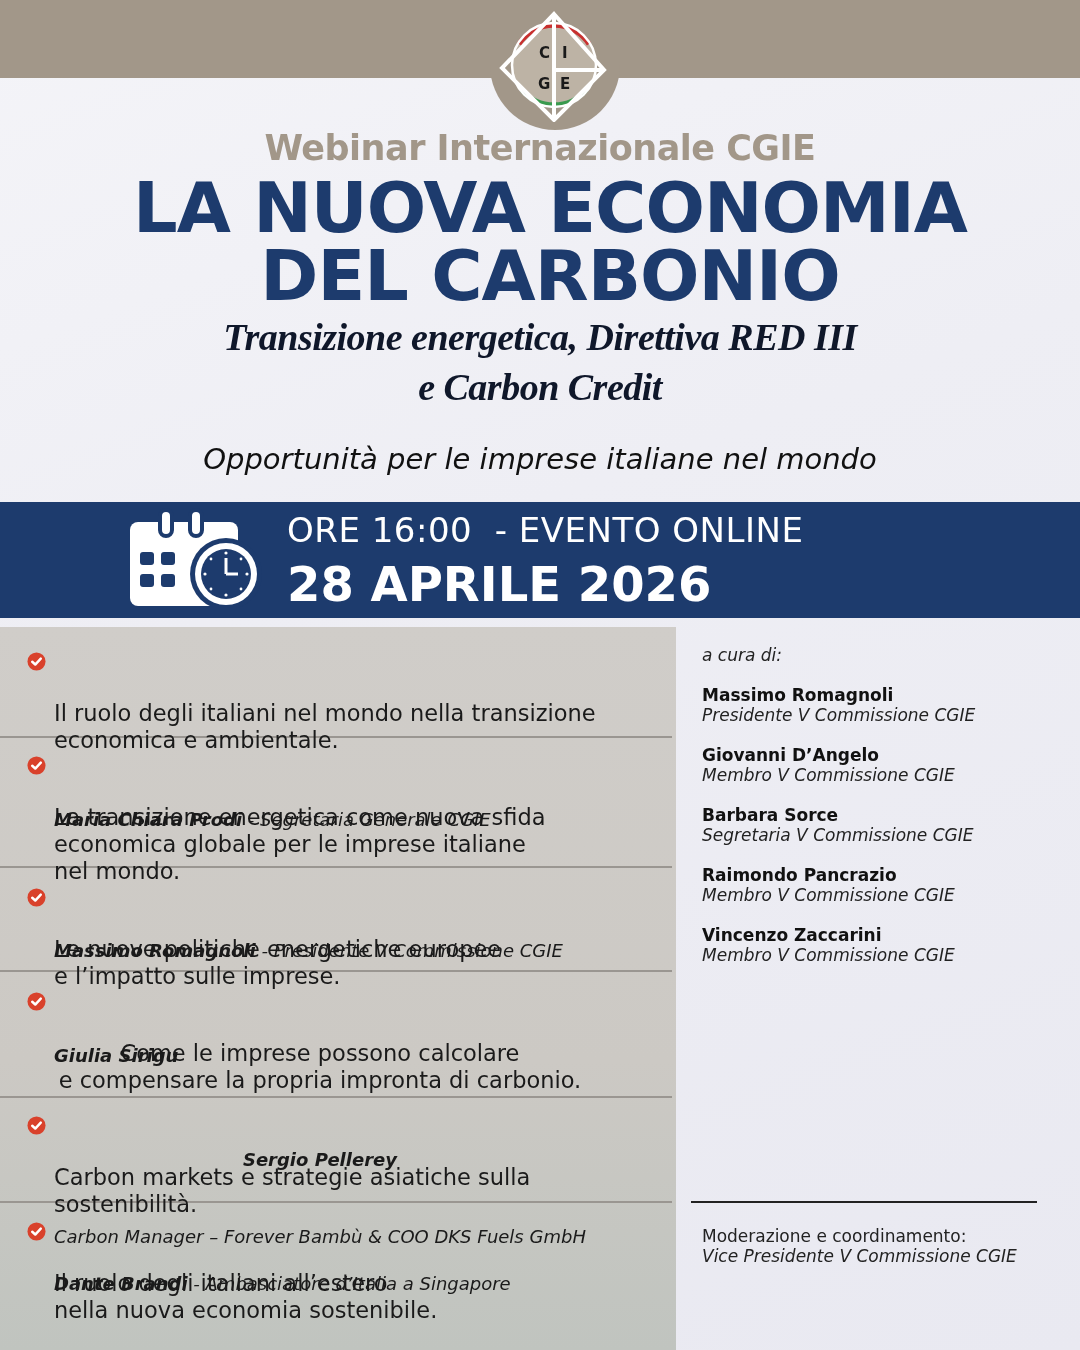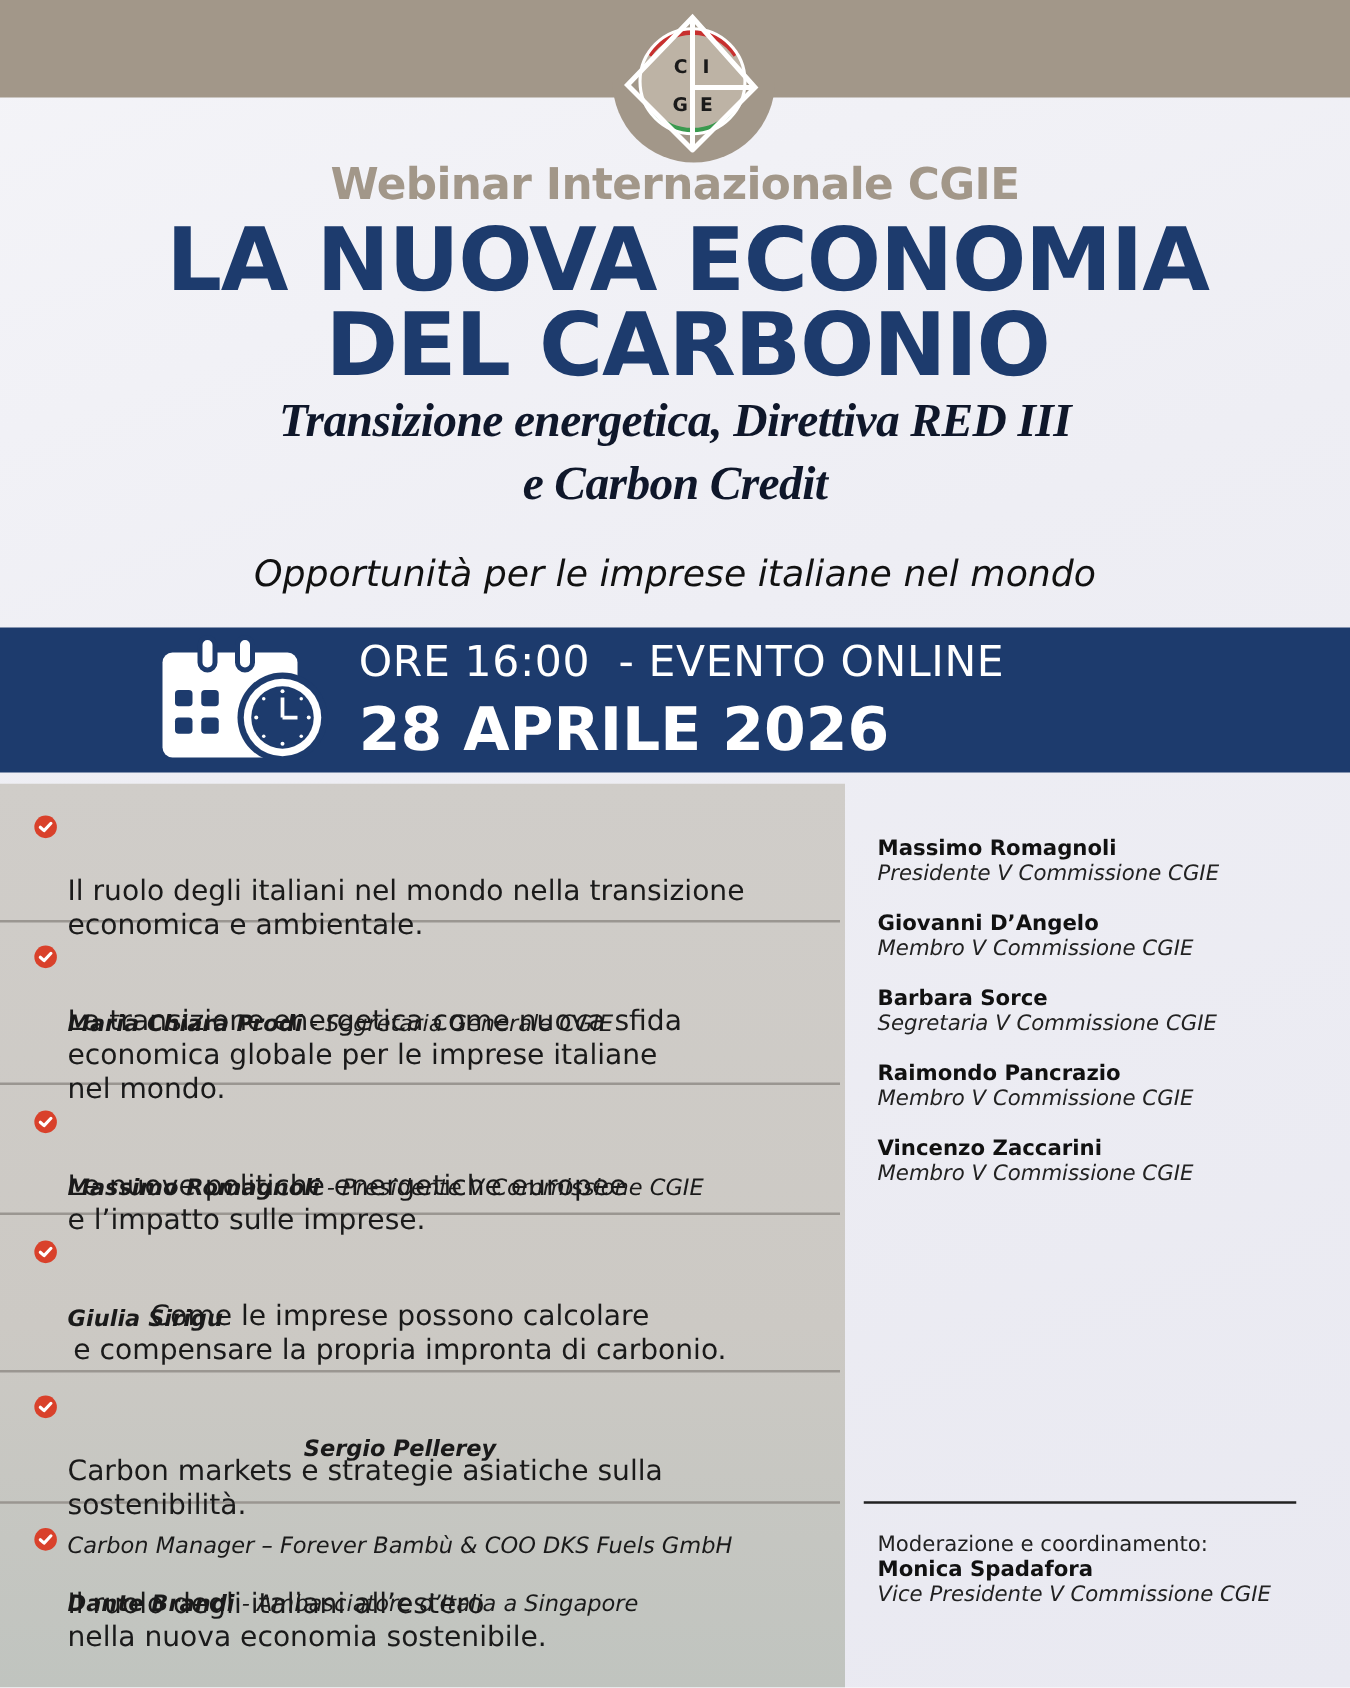--- a/index.html
+++ b/index.html
@@ -219,20 +219,21 @@
       </svg>
     <div class="item-text" style="top:13px;">
       <div>Il ruolo degli italiani all’estero
 nella nuova economia sostenibile.</div>
       
     </div>
   </div>
 </div>
 
 <div class="curators">
+  <div class="curated-label">a cura di:</div>
   <div class="curator">
     <div class="curator-name">Massimo Romagnoli</div>
     <div class="curator-role">Presidente V Commissione CGIE</div>
   </div>
   <div class="curator">
     <div class="curator-name">Giovanni D’Angelo</div>
     <div class="curator-role">Membro V Commissione CGIE</div>
   </div>
   <div class="curator">
     <div class="curator-name">Barbara Sorce</div>
@@ -245,15 +246,14 @@
   <div class="curator">
     <div class="curator-name">Vincenzo Zaccarini</div>
     <div class="curator-role">Membro V Commissione CGIE</div>
   </div>
 </div>
 
 <div class="divider"></div>
 
 <div class="moderation">
   <div class="mod-label">Moderazione e coordinamento:</div>
-  <div class="mod-name">Monica Spadafora</div>
   <div class="mod-role">Vice Presidente V Commissione CGIE</div>
 </div>
 
 </body></html>

